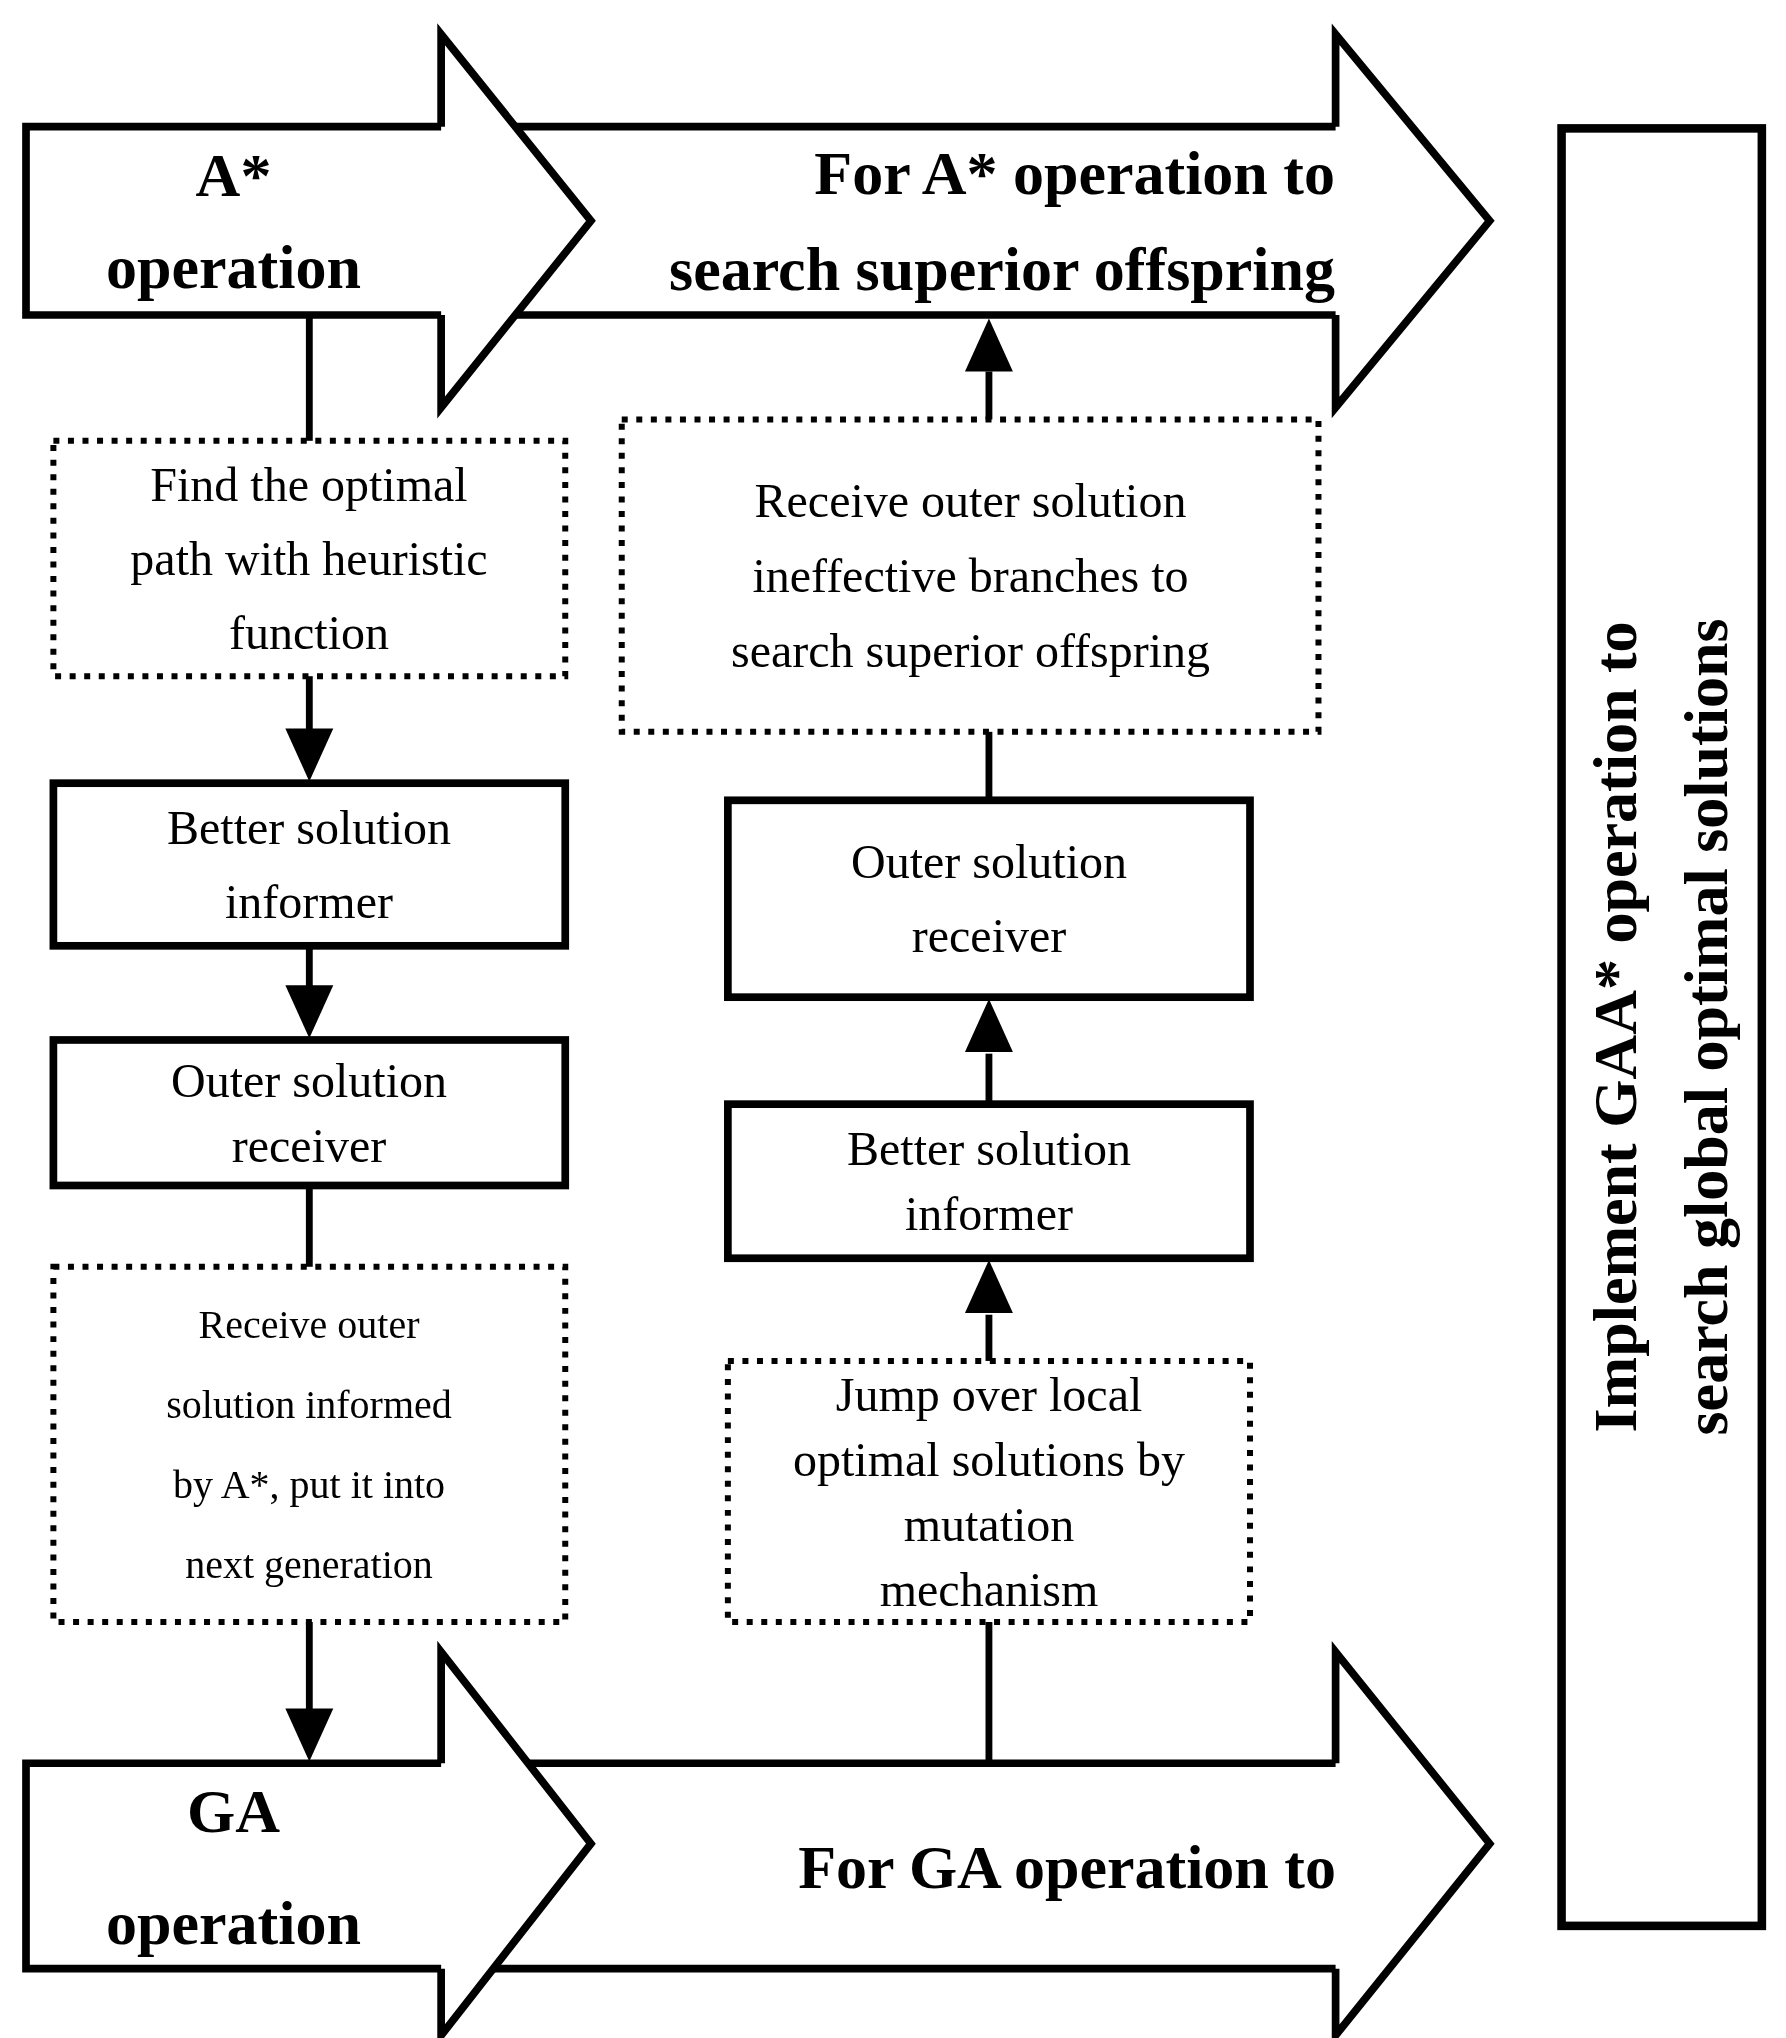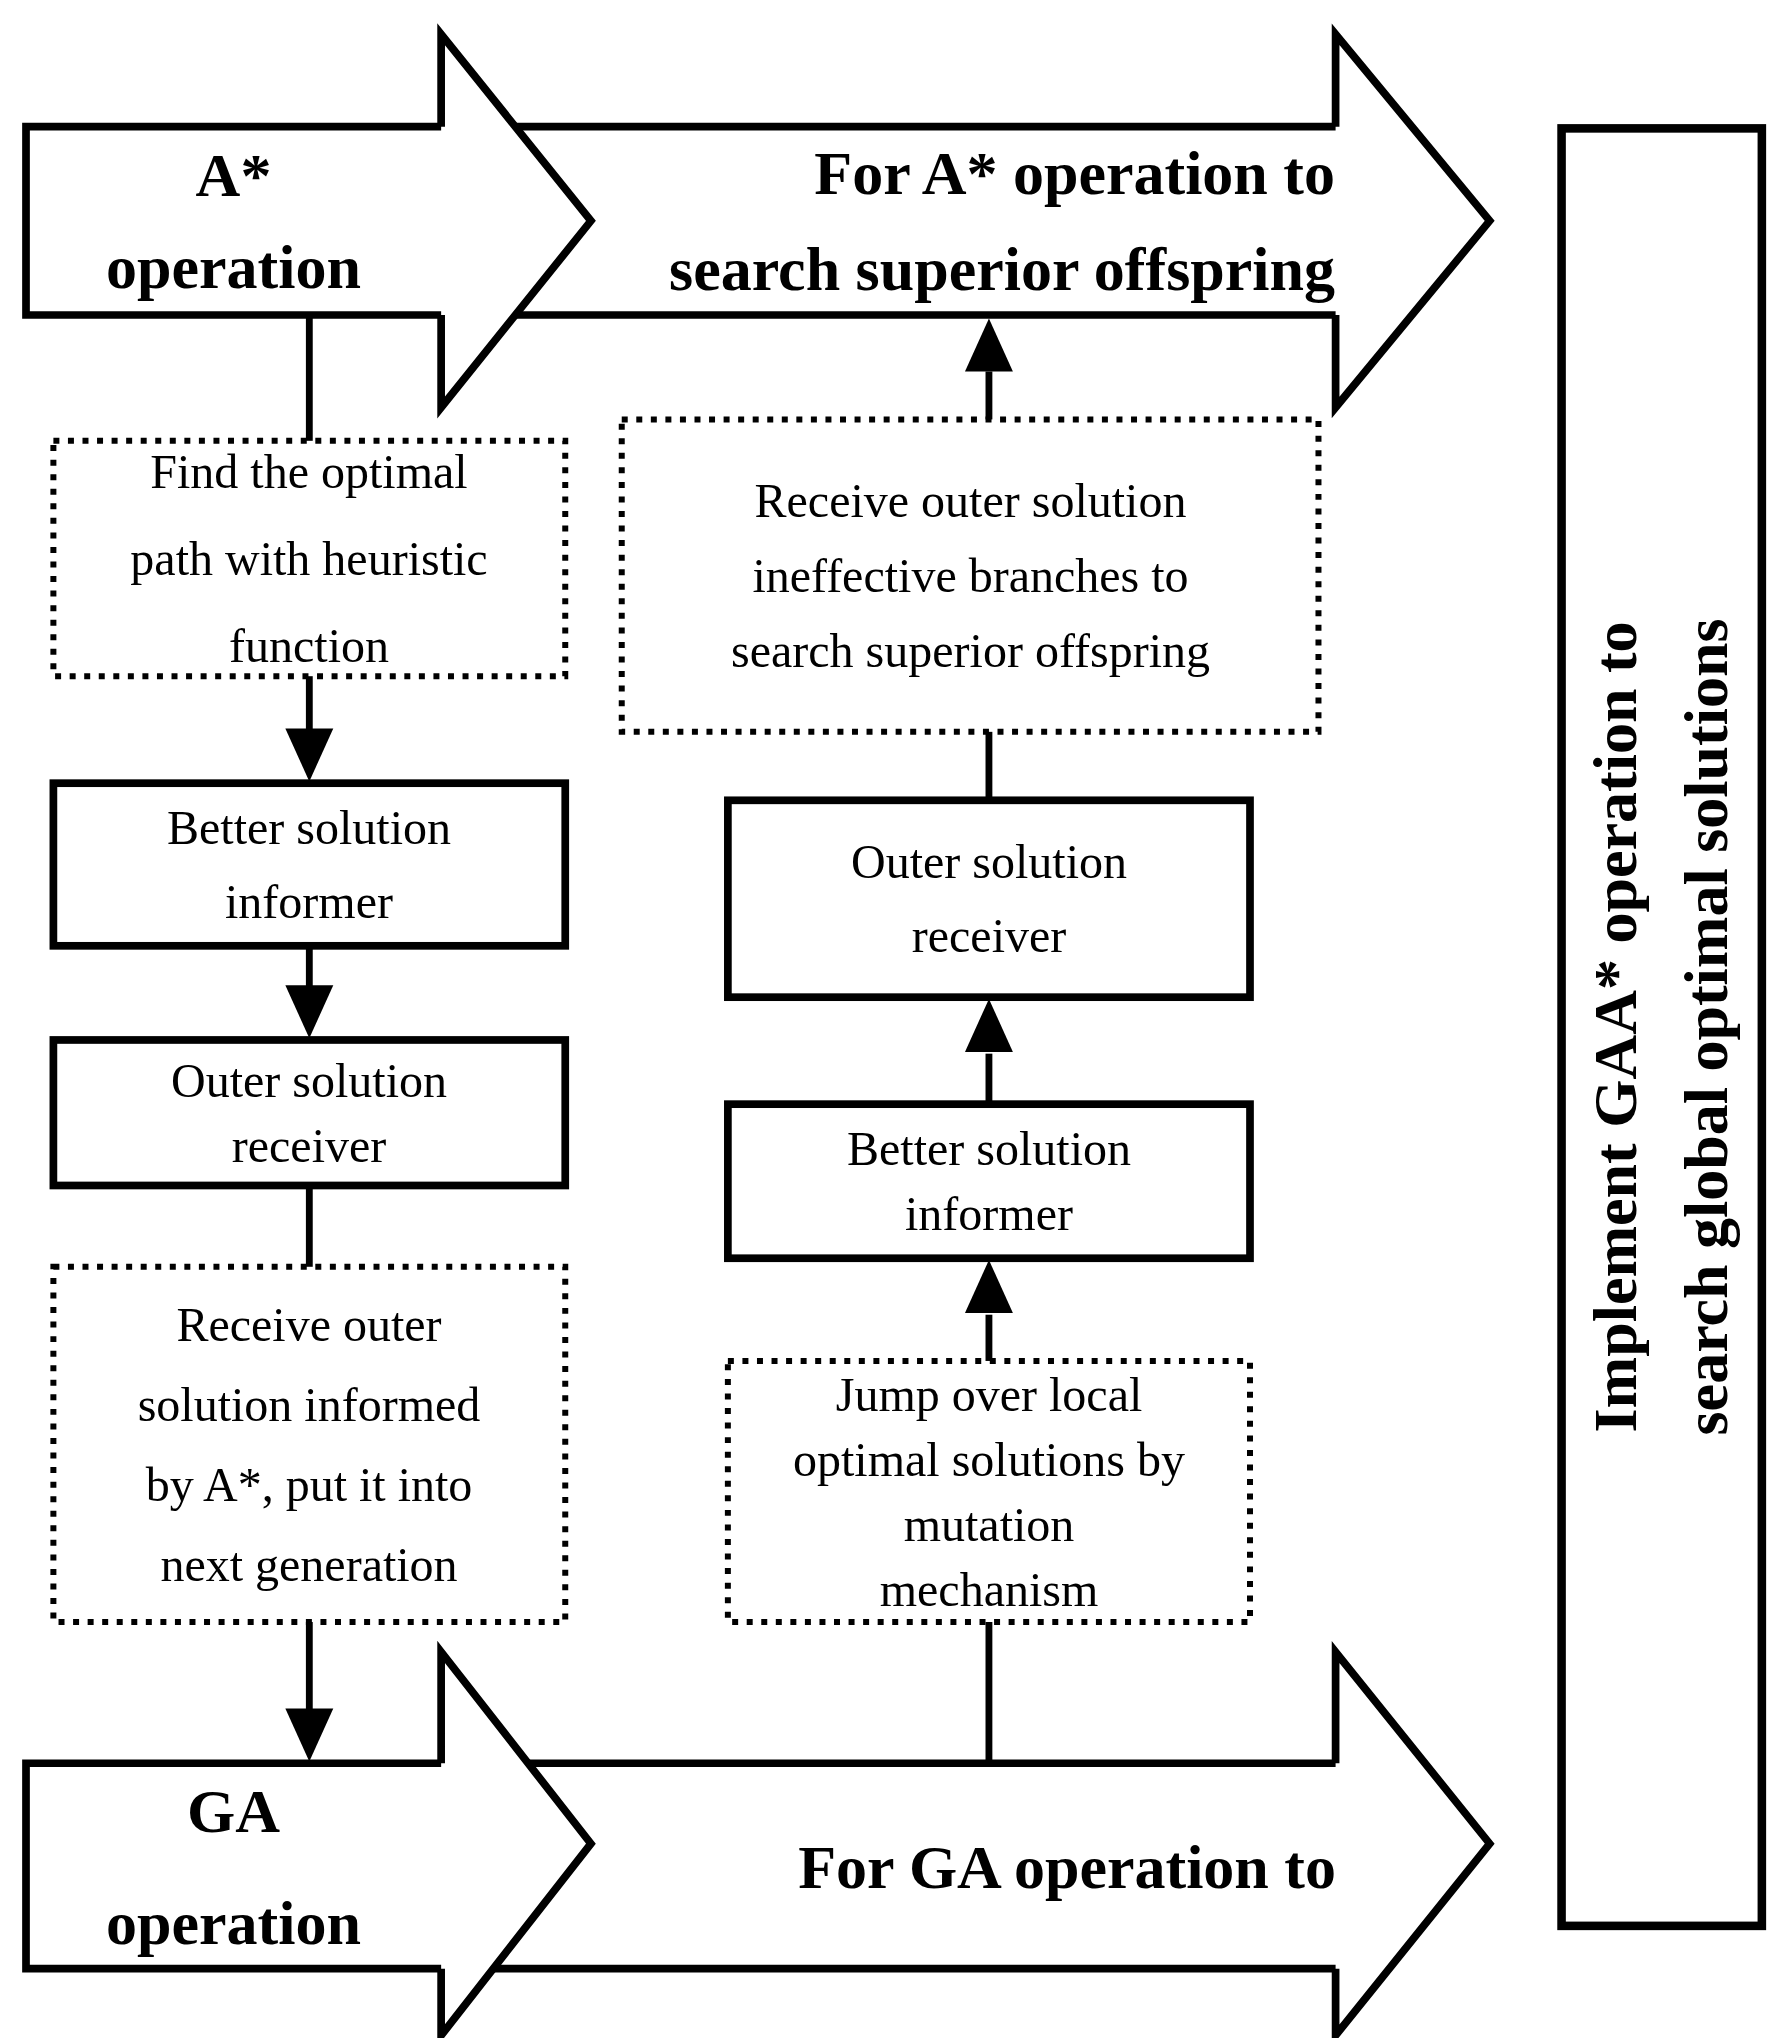--- a/index.html
+++ b/index.html
@@ -17,21 +17,21 @@
     position: absolute;
     display: flex;
     flex-direction: column;
     align-items: center;
     justify-content: center;
     text-align: center;
     white-space: nowrap;
   }
   .step { font-size: 48px; line-height: 74px; font-weight: 400; }
   .step-tight { font-size: 48px; line-height: 65px; font-weight: 400; }
-  .step-roomy { font-size: 48px; line-height: 80px; font-weight: 400; text-align: right; }
+  .step-roomy { font-size: 40px; line-height: 80px; font-weight: 400; text-align: right; }
   .big-label { font-size: 62px; line-height: 92px; font-weight: 700; }
   .band-label { font-size: 62px; line-height: 96px; font-weight: 700; align-items: flex-end; }
   .rot-outer { position: absolute; }
   .rot-inner {
     position: absolute;
     left: 50%; top: 50%;
     transform: translate(-50%, -50%) rotate(-90deg);
     width: 1781px; height: 200px;
     display: flex; flex-direction: column;
     align-items: center; justify-content: center;
@@ -105,21 +105,21 @@
   <div class="txt big-label" style="left:26px; top:127px; width:415px; height:188px;">
     <div>A*</div>
     <div>operation</div>
   </div>
 
   <div class="txt band-label" style="left:599px; top:127px; width:736px; height:188px;">
     <div>For A* operation to</div>
     <div>search superior offspring</div>
   </div>
 
-  <div class="txt step" style="left:53px; top:441px; width:512px; height:235px;gap:13px;">
+  <div class="txt step" style="left:53px; top:441px; width:512px; height:235px;">
     <div>Find the optimal</div>
     <div>path with heuristic</div>
     <div>function</div>
   </div>
 
   <div class="txt step" style="left:53px; top:783px; width:512px; height:163px;">
     <div>Better solution</div>
     <div>informer</div>
   </div>
 

